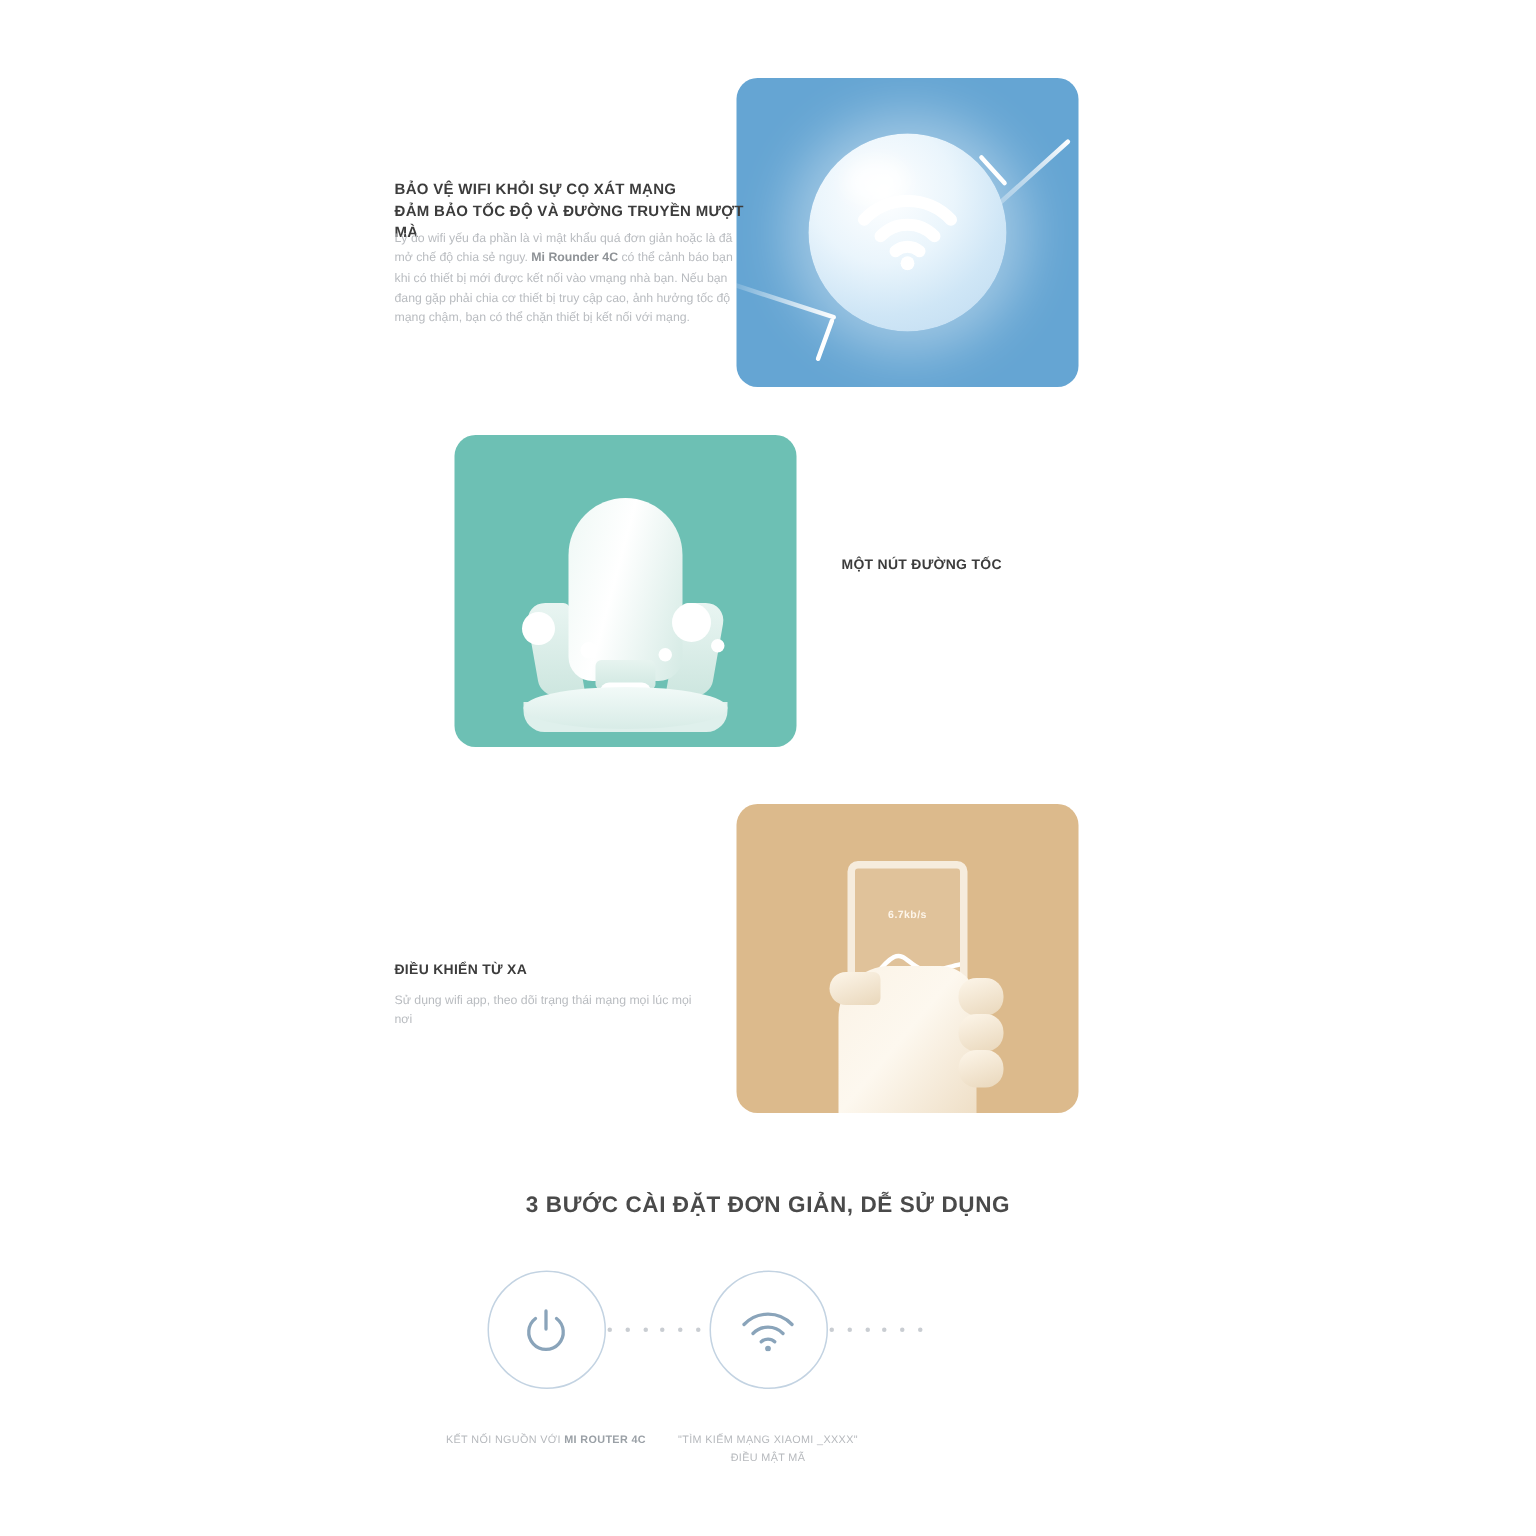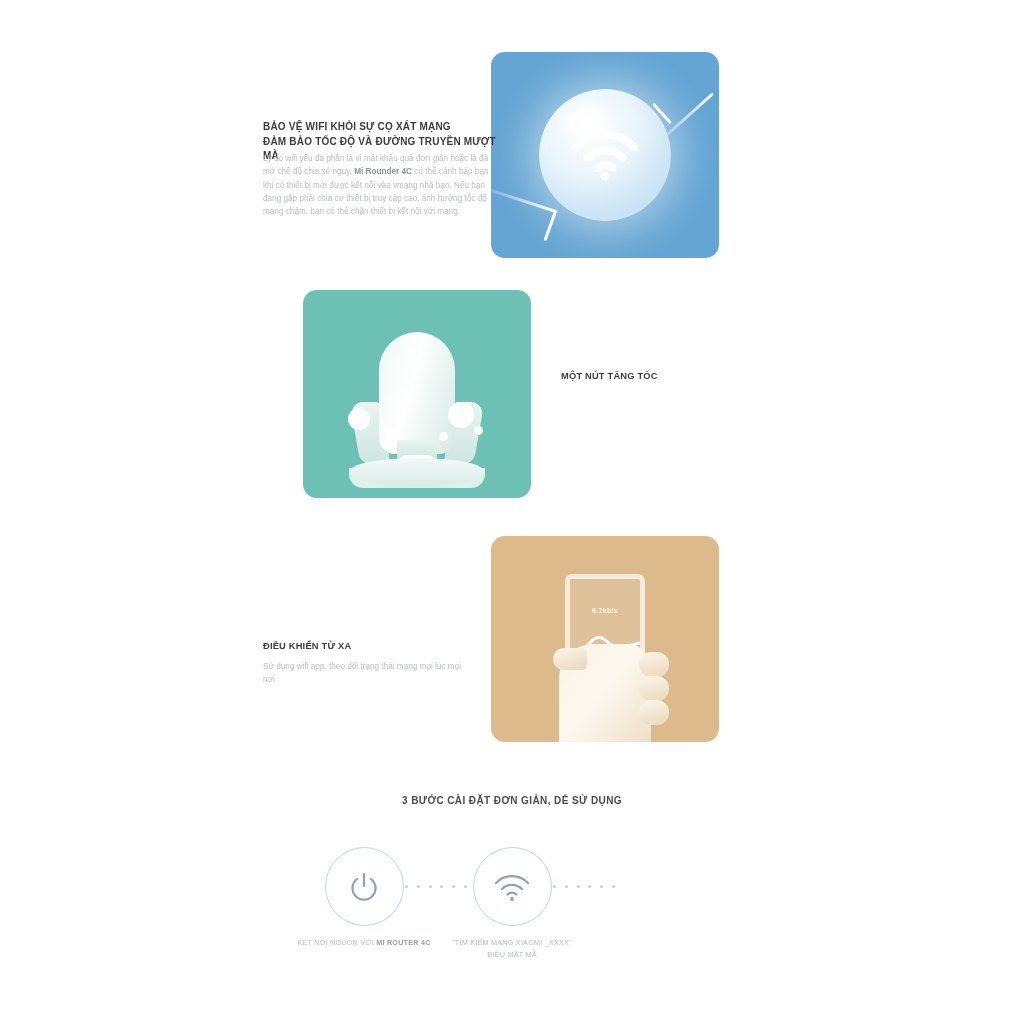--- a/index.html
+++ b/index.html
@@ -112,34 +112,34 @@
 
   .t2-head { left: 561px; top: 370px; width: 230px; font-size: 9.3px; }
   .t2-body { left: 561px; top: 390px; width: 205px; font-size: 8.2px; }
 
   .t3-head { left: 263px; top: 640px; width: 230px; font-size: 9.3px; }
   .t3-body { left: 263px; top: 660px; width: 205px; font-size: 8.2px; }
 
   
   .steps-title {
     position: absolute; left: 0; right: 0; top: 795px; text-align: center;
-    font-size: 10px; font-weight: bold; color: #4a4a4a; letter-spacing: .4px;
+    font-size: 15px; font-weight: bold; color: #4a4a4a; letter-spacing: .4px;
   }
   .steps-row { position: absolute; left: 0; right: 0; top: 847px; height: 130px; }
   .step { position: absolute; top: 0; width: 160px; text-align: center; }
   .step-1 { left: 284px; }
   .step-2 { left: 432px; }
   .step-3 { left: 580px; }
   .circle {
     width: 79px; height: 79px; margin: 0 auto; border-radius: 50%;
     border: 1px solid #c3d3e2; display: flex; align-items: center; justify-content: center;
     background: #fff;
   }
   .step-label {
-    margin-top: 11px; font-size: 7.2px; color: #b6b9bd; line-height: 1.7; letter-spacing: .25px;
+    margin-top: 28px; font-size: 7.2px; color: #b6b9bd; line-height: 1.7; letter-spacing: .25px;
   }
   .step-label b { color: #9aa0a6; font-weight: bold; }
   .dots { position: absolute; top: 38px; display: flex; gap: 9px; }
   .dots span { width: 3px; height: 3px; border-radius: 50%; background: #c9cdd2; display: block; }
   .dots-a { left: 405px; }
   .dots-b { left: 440px; }
   .dots-c { left: 553px; }
   .dots-d { left: 588px; }
 </style>
 </head>
@@ -181,21 +181,21 @@
     <div class="rk-flame"></div>
     <div class="rk-pad2"></div>
     <div class="rk-pad"></div>
     <span class="bub" style="left:45px;top:118px;width:22px;height:22px;"></span>
     <span class="bub" style="left:145px;top:112px;width:26px;height:26px;"></span>
     <span class="bub" style="left:84px;top:138px;width:11px;height:11px;"></span>
     <span class="bub" style="left:136px;top:142px;width:9px;height:9px;"></span>
     <span class="bub" style="left:171px;top:136px;width:9px;height:9px;"></span>
   </div>
 
-  <div class="tx-head t2-head">MỘT NÚT TĂNG TỐC</div>
+  <div class="tx-head t2-head">MỘT NÚT ĐƯỜNG TỐC</div>
 
   <div class="card card-phone">
     <div class="ph-frame">
       <div class="ph-label">6.7kb/s</div>
       <svg class="ph-graph" width="70" height="46" viewBox="0 0 70 46">
         <path d="M0 40 C10 36 16 20 26 15 C33 12 36 20 44 23 C52 26 60 22 70 20" fill="none" stroke="#ffffff" stroke-width="3" stroke-linecap="round"></path>
       </svg>
     </div>
     <div class="hand"></div>
     <div class="finger" style="left:148px;top:116px;width:30px;height:25px;"></div>

